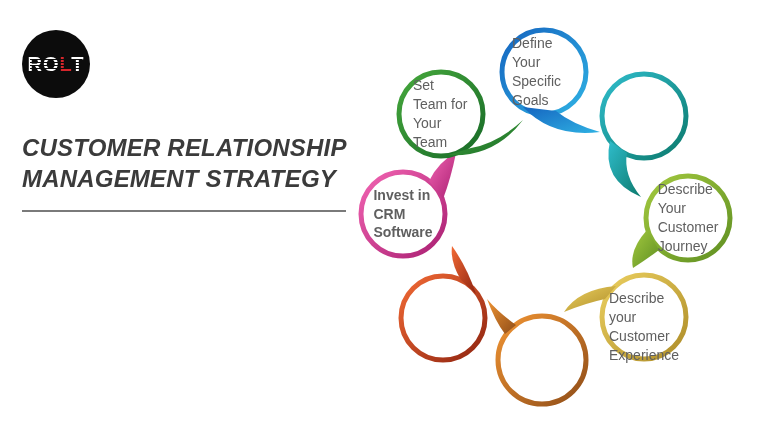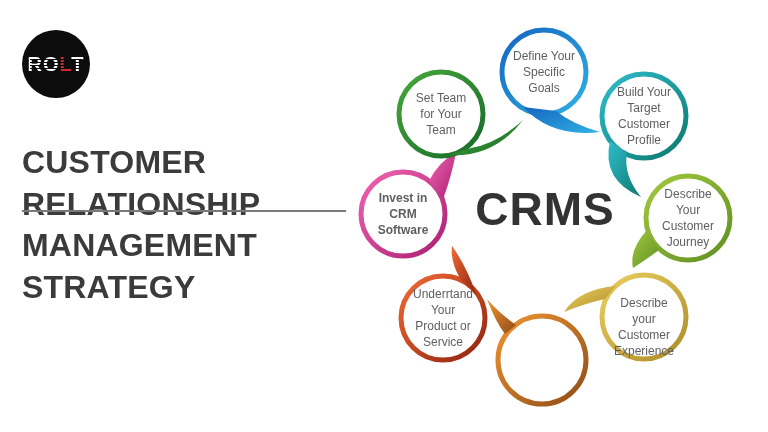--- a/index.html
+++ b/index.html
@@ -8,31 +8,31 @@
 
   
   .logo{position:absolute;left:22px;top:30px;width:68px;height:68px;border-radius:50%;
         background:#0c0c0c;display:flex;align-items:center;justify-content:center;}
   .logo-text{font-size:20px;font-weight:bold;letter-spacing:1px;line-height:1;}
   .logo-stripes{position:absolute;left:8px;top:27px;width:52px;height:15px;
         background:repeating-linear-gradient(180deg, rgba(0,0,0,0) 0 2px, #0c0c0c 2px 3px);
         pointer-events:none;}
 
   
-  .title{position:absolute;left:22px;top:142px;width:372px;font-size:32px;font-weight:bold;
-         color:#3b3b3b;line-height:1.3;letter-spacing:0.2px;}
+  .title{position:absolute;left:22px;top:132px;width:372px;font-size:24px;font-weight:bold;
+         color:#3b3b3b;line-height:1.3;letter-spacing:0.2px;font-style:italic;}
   .title-underline{position:absolute;left:22px;top:210px;width:324px;height:2px;background:#7a7a7a;}
 
   
   .diagram-svg{position:absolute;left:0;top:0;}
   .center-label{position:absolute;left:435px;top:181px;width:220px;height:56px;
         display:flex;align-items:center;justify-content:center;
         font-size:46px;font-weight:bold;color:#333333;letter-spacing:1px;}
   .bubble-label{position:absolute;display:flex;align-items:center;justify-content:center;
-        text-align:center;font-size:12px;line-height:1.35;color:#5f5f5f;}
+        text-align:left;font-size:14px;line-height:1.35;color:#5f5f5f;}
 </style>
 </head>
 <body>
 
 <div class="canvas">
 
   <div class="logo">
     <div class="logo-text">
       <span style="color: rgb(255, 255, 255);">RO</span><span style="color: rgb(214, 37, 43);">L</span><span style="color: rgb(255, 255, 255);">T</span>
     </div>
@@ -96,23 +96,20 @@
     <circle cx="443" cy="318" r="42" fill="none" stroke="url(#g5)" stroke-width="5"></circle>
     <path d="M 461,280 Q 450,262 452,246 Q 467,267 476,294 Z" fill="url(#g5)"></path>
 
     <circle cx="403" cy="214" r="42" fill="none" stroke="url(#g6)" stroke-width="5"></circle>
     <path d="M 429,181 Q 439,161 456,153 Q 451,178 443,199 Z" fill="url(#g6)"></path>
 
     <circle cx="441" cy="114" r="42" fill="none" stroke="url(#g7)" stroke-width="5"></circle>
     <path d="M 448,155 Q 494,158 523,120 Q 498,143 471,148 Z" fill="url(#g7)"></path>
   </svg>
 
-  <div class="center-label">CRMS</div>
 
   <div class="bubble-label" style="left:512px;top:42px;width:64px;height:60px;">Define Your Specific Goals</div>
-  <div class="bubble-label" style="left:608px;top:86px;width:72px;height:60px;">Build Your Target Customer Profile</div>
   <div class="bubble-label" style="left:658px;top:188px;width:60px;height:60px;">Describe Your Customer Journey</div>
   <div class="bubble-label" style="left:614px;top:297px;width:60px;height:60px;">Describe your Customer Experience</div>
-  <div class="bubble-label" style="left:411px;top:288px;width:64px;height:60px;">Underrtand Your Product or Service</div>
   <div class="bubble-label" style="left:375px;top:184px;width:56px;height:60px;font-weight:bold;">Invest in CRM Software</div>
   <div class="bubble-label" style="left:413px;top:84px;width:56px;height:60px;">Set Team for Your Team</div>
 
 </div>
 
 </body></html>

